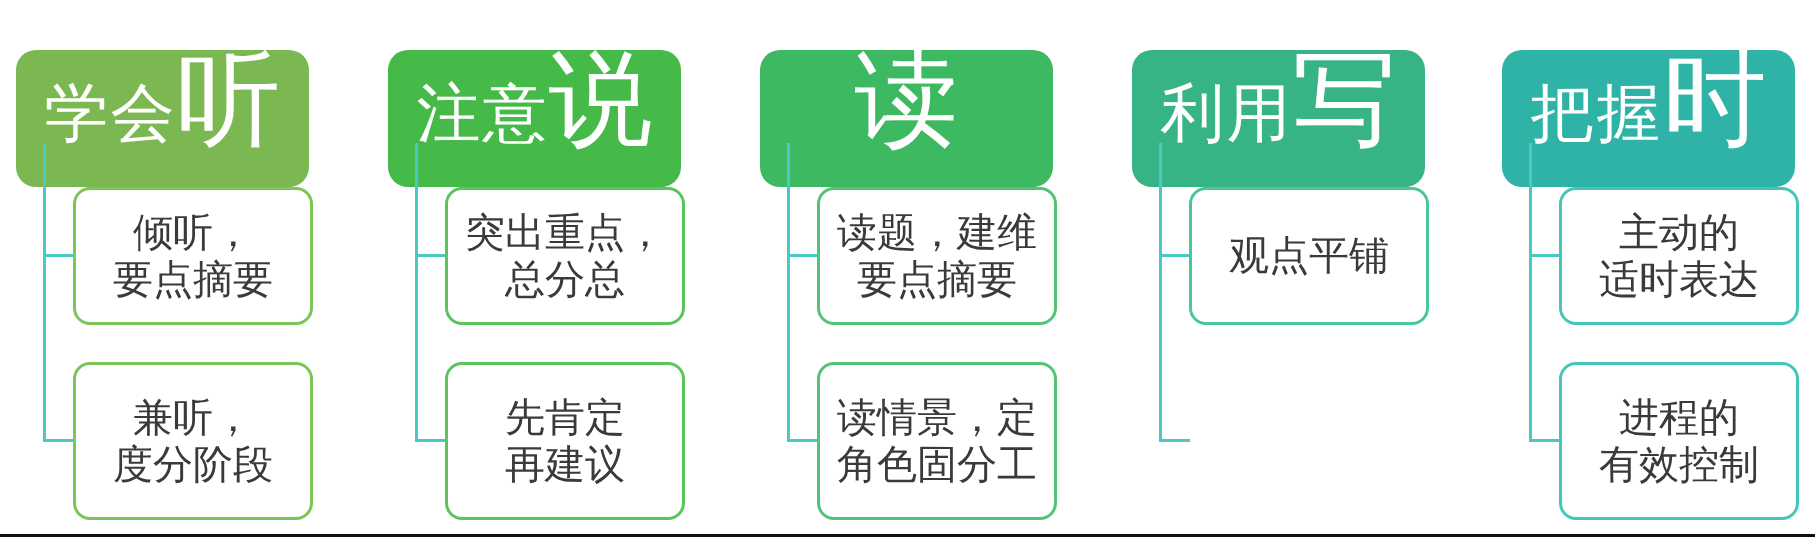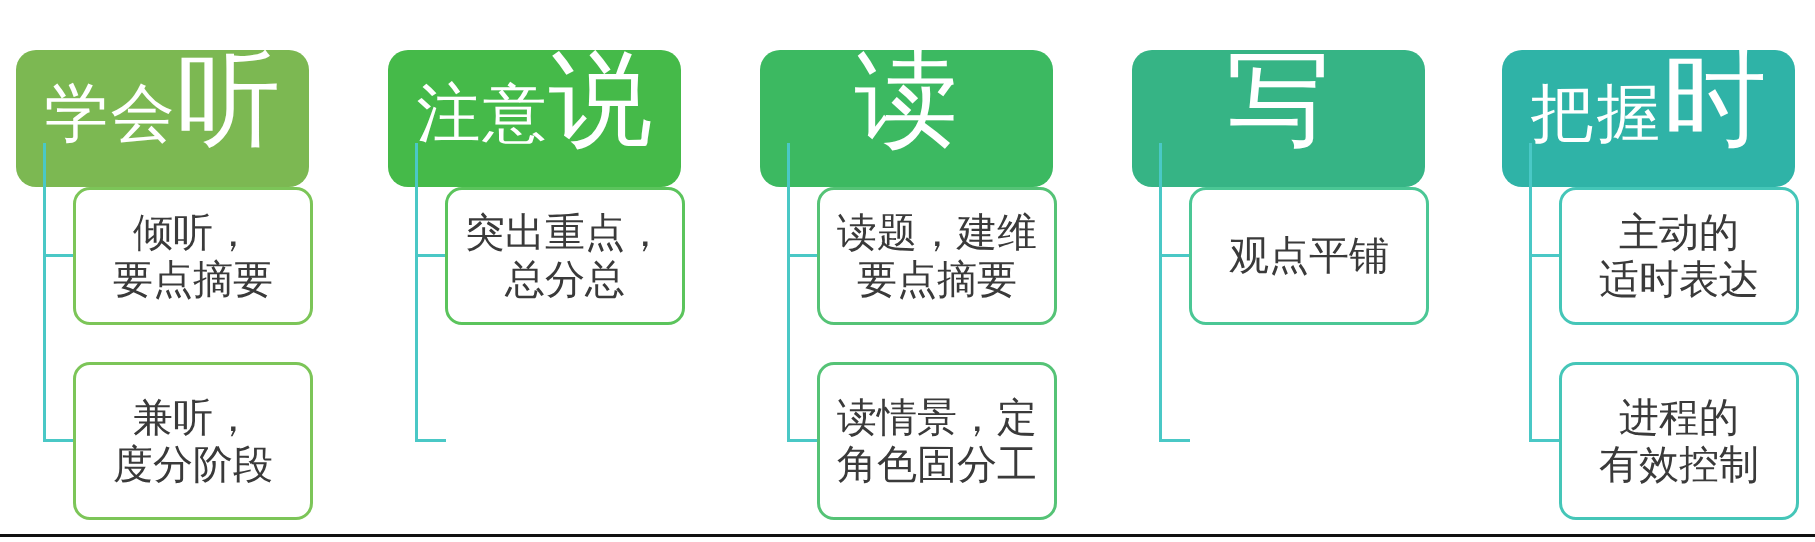--- a/index.html
+++ b/index.html
@@ -58,20 +58,24 @@
       <span class="hp">注意</span>
         <span class="hb">说</span>
     </div>
     <div class="vline"></div>
     <div class="branch b1"></div>
     <div class="branch b2"></div>
     <div class="child c1">
       <span class="ct">突出重点，
 总分总</span>
     </div>
+    <div class="child c2">
+      <span class="ct">先肯定
+再建议</span>
+    </div>
   </div>
 
   <div class="col col2" style="--hdr: #3CB961; --brd: #55C376;">
     <div class="hdr">
         <span class="hb">读</span>
     </div>
     <div class="vline"></div>
     <div class="branch b1"></div>
     <div class="branch b2"></div>
     <div class="child c1">
@@ -79,20 +83,21 @@
 要点摘要</span>
     </div>
     <div class="child c2">
       <span class="ct">读情景，定
 角色固分工</span>
     </div>
   </div>
 
   <div class="col col3" style="--hdr: #36B485; --brd: #4BC795;">
     <div class="hdr">
+      <span class="hp">利用</span>
         <span class="hb">写</span>
     </div>
     <div class="vline"></div>
     <div class="branch b1"></div>
     <div class="branch b2"></div>
     <div class="child c1">
       <span class="ct">观点平铺</span>
     </div>
   </div>
 

